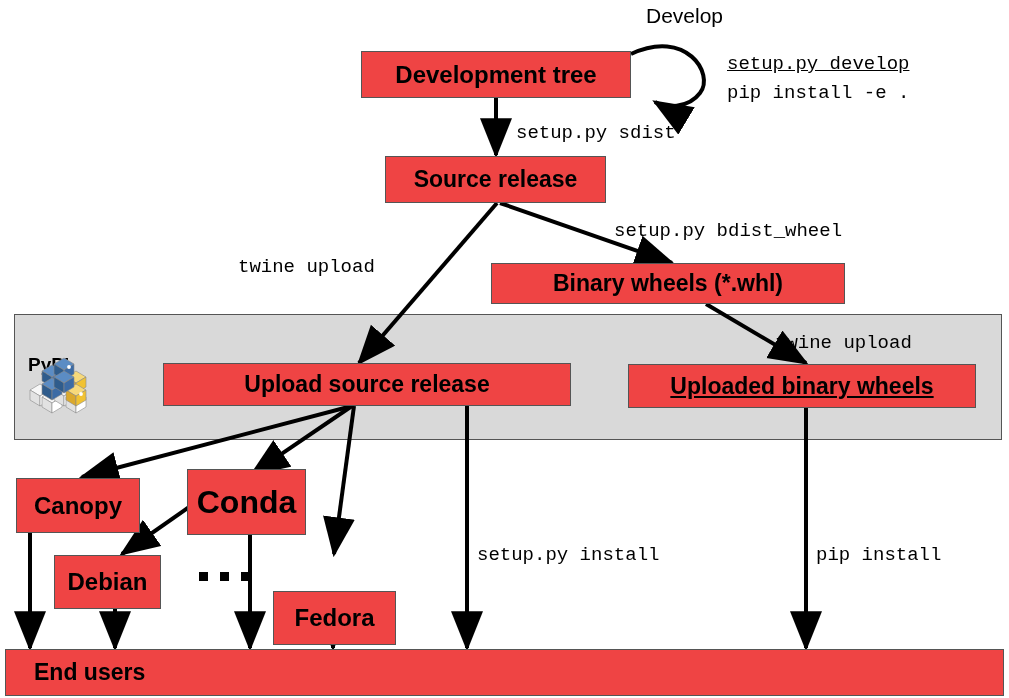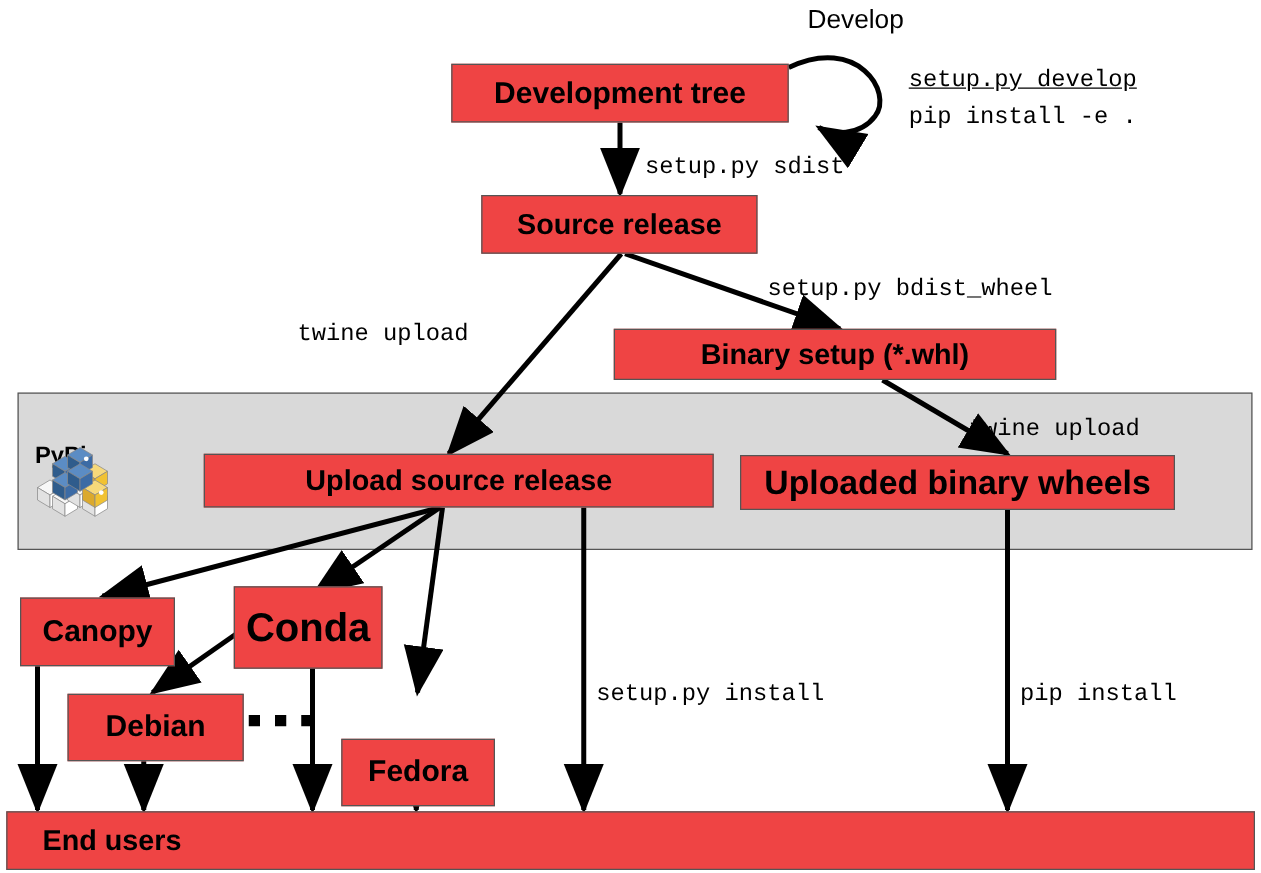--- a/index.html
+++ b/index.html
@@ -131,31 +131,31 @@
 
     <line x1="250" y1="531" x2="250" y2="648" stroke="#000000" stroke-width="4" marker-end="url(#ah)"></line>
 
     <line x1="333" y1="609" x2="333" y2="648" stroke="#000000" stroke-width="4" marker-end="url(#ah)"></line>
   </svg>
 
   <div class="node-box" style="left:361px; top:51px; width:270px; height:47px; font-size:24px;">Development  tree</div>
 
   <div class="node-box" style="left:385px; top:156px; width:221px; height:47px; font-size:23px;">Source release</div>
 
-  <div class="node-box" style="left:491px; top:263px; width:354px; height:41px; font-size:23px;">Binary setup (*.whl)</div>
+  <div class="node-box" style="left:491px; top:263px; width:354px; height:41px; font-size:23px;">Binary wheels (*.whl)</div>
 
   <div class="node-box" style="left:163px; top:363px; width:408px; height:43px; font-size:23px;">Upload source release</div>
 
-  <div class="node-box" style="left:592px; top:364px; width:348px; height:44px; font-size:27px;">Uploaded binary wheels</div>
+  <div class="node-box" style="left:628px; top:364px; width:348px; height:44px; font-size:23px;text-decoration:underline;">Uploaded binary wheels</div>
 
   <div class="node-box" style="left:16px; top:478px; width:124px; height:55px; font-size:24px;">Canopy</div>
 
   <div class="node-box" style="left:187px; top:469px; width:119px; height:66px; font-size:32px;">Conda</div>
 
-  <div class="node-box" style="left:54px; top:555px; width:141px; height:54px; font-size:24px;">Debian</div>
+  <div class="node-box" style="left:54px; top:555px; width:107px; height:54px; font-size:24px;">Debian</div>
 
   <div class="node-box" style="left:273px; top:555px; width:123px; height:54px; font-size:24px;margin-top:36px;">Fedora</div>
 
   <div class="node-box left-align" style="left:5px; top:649px; width:999px; height:47px; font-size:23px;padding-left:28px;">End users</div>
 
   <div class="ellipsis-dots" style="left:199px; top:572px;">
     <i></i>
     <i></i>
     <i></i>
   </div>

